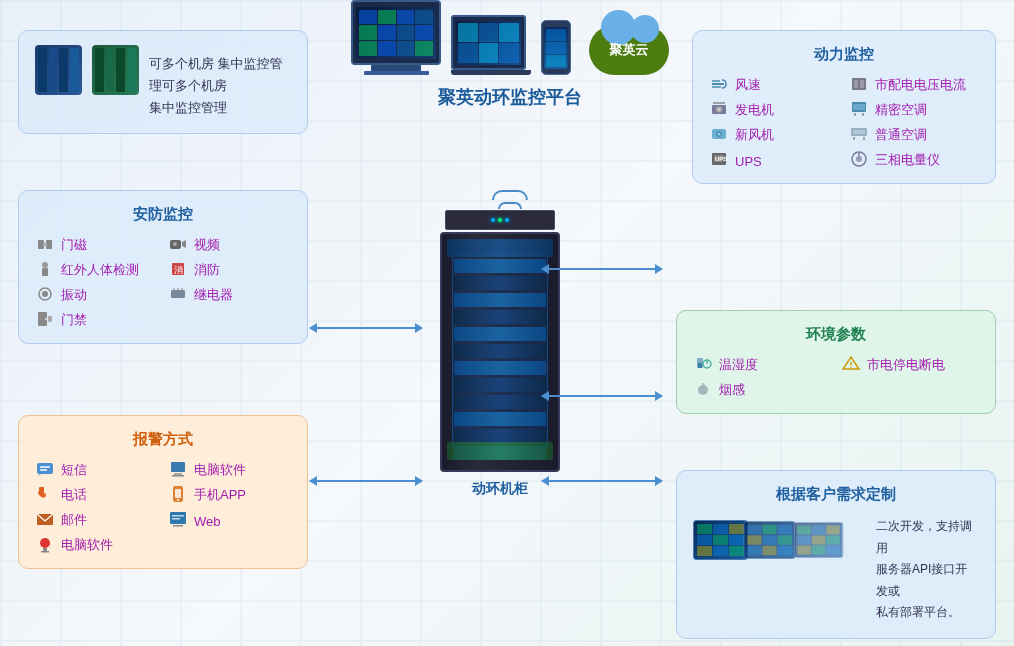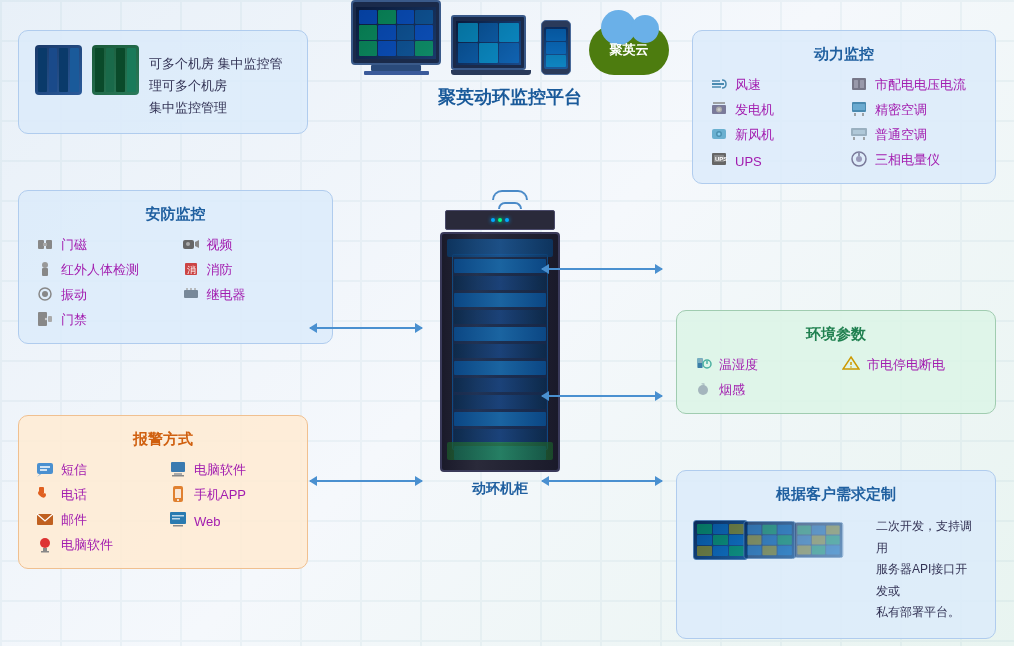--- a/index.html
+++ b/index.html
@@ -412,21 +412,21 @@
           <div class="dc-rack" style="background:#1a7a5a;"></div>
         </div>
       </div>
       <div style="font-size:13px;color:#335;line-height:1.7;padding-top:8px;">
         <span>可多个机房
 集中监控管理</span>可多个机房<br>集中监控管理
       </div>
     </div>
   </div>
 
-  <div class="card card-blue" style="left:18px;top:190px;width:315px;">
+  <div class="card card-blue" style="left:18px;top:190px;width:290px;">
     <div class="card-title">安防监控</div>
     <div class="item-grid">
       <div class="item-row">
         <div class="item-icon">
           <svg width="18" height="18" viewBox="0 0 18 18">
               <rect x="2" y="5" width="6" height="9" rx="1" fill="#888"></rect>
               <rect x="10" y="5" width="6" height="9" rx="1" fill="#888"></rect>
               <rect x="7" y="8" width="4" height="3" fill="#aaa"></rect>
             </svg>
         </div>

